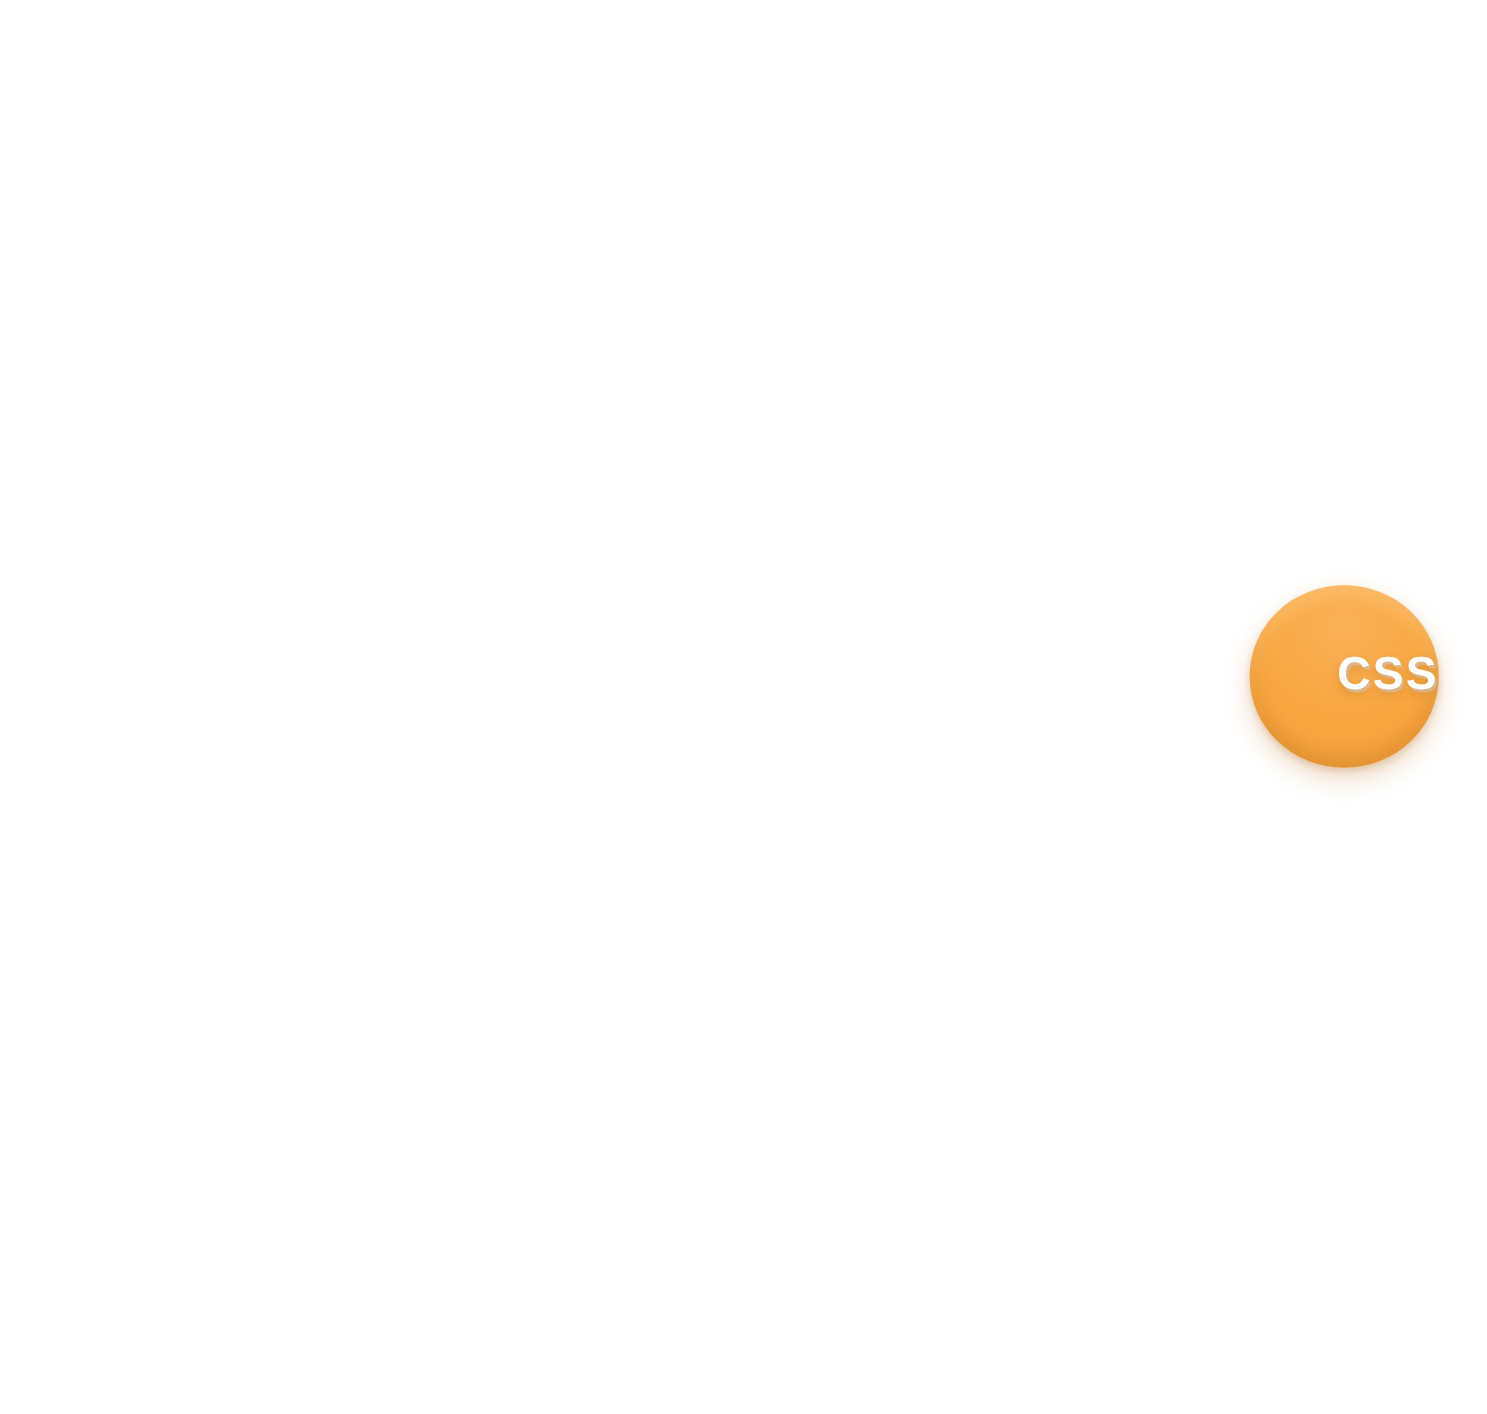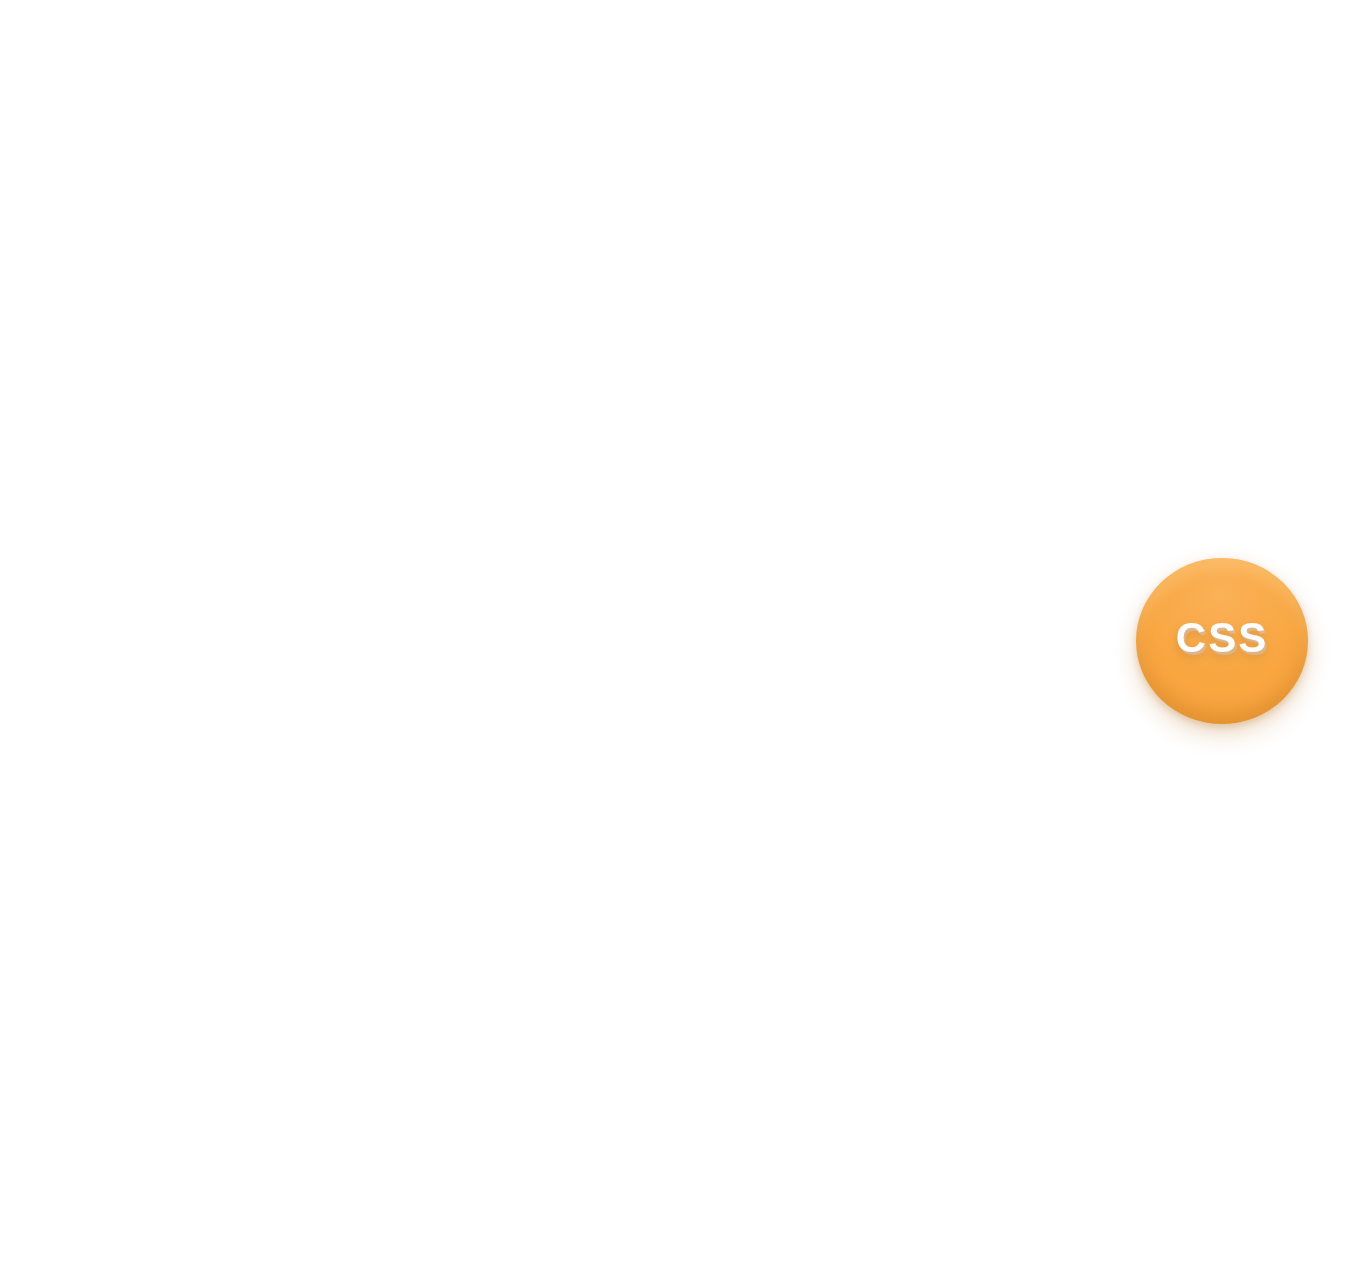--- a/index.html
+++ b/index.html
@@ -14,41 +14,41 @@
     overflow: hidden;
     font-family: "Liberation Sans", sans-serif;
   }
   .stage {
     position: absolute;
     inset: 0;
   }
   .badge {
     position: absolute;
     left: 1136px;
-    top: 558px;
+    top: 532px;
     width: 172px;
     height: 166px;
     border-radius: 50%;
     background:
       radial-gradient(
         ellipse 115% 110% at 50% 22%,
         var(--badge-highlight, #FBB157) 0%,
         var(--badge-base, #F8A640) 45%,
         var(--badge-base, #F8A640) 68%,
         var(--badge-rim, #E28C2E) 90%,
         var(--badge-rim-dark, #D9822A) 100%
       );
     box-shadow:
       inset 0 -12px 16px rgba(205, 125, 35, 0.45),
       inset 0 10px 14px rgba(255, 215, 150, 0.40),
       0 10px 22px rgba(195, 130, 55, 0.30),
       0 3px 6px rgba(185, 115, 40, 0.25);
     display: flex;
     align-items: center;
-    justify-content: center;
+    justify-content: flex-end;
   }
   .badge-label {
     display: block;
     padding-bottom: 6px;
     font-weight: bold;
     font-size: 42px;
     letter-spacing: 2px;
     color: var(--badge-text, #FDFDFD);
     text-shadow:
       2px 3px 1px rgba(205, 200, 198, 0.55),

